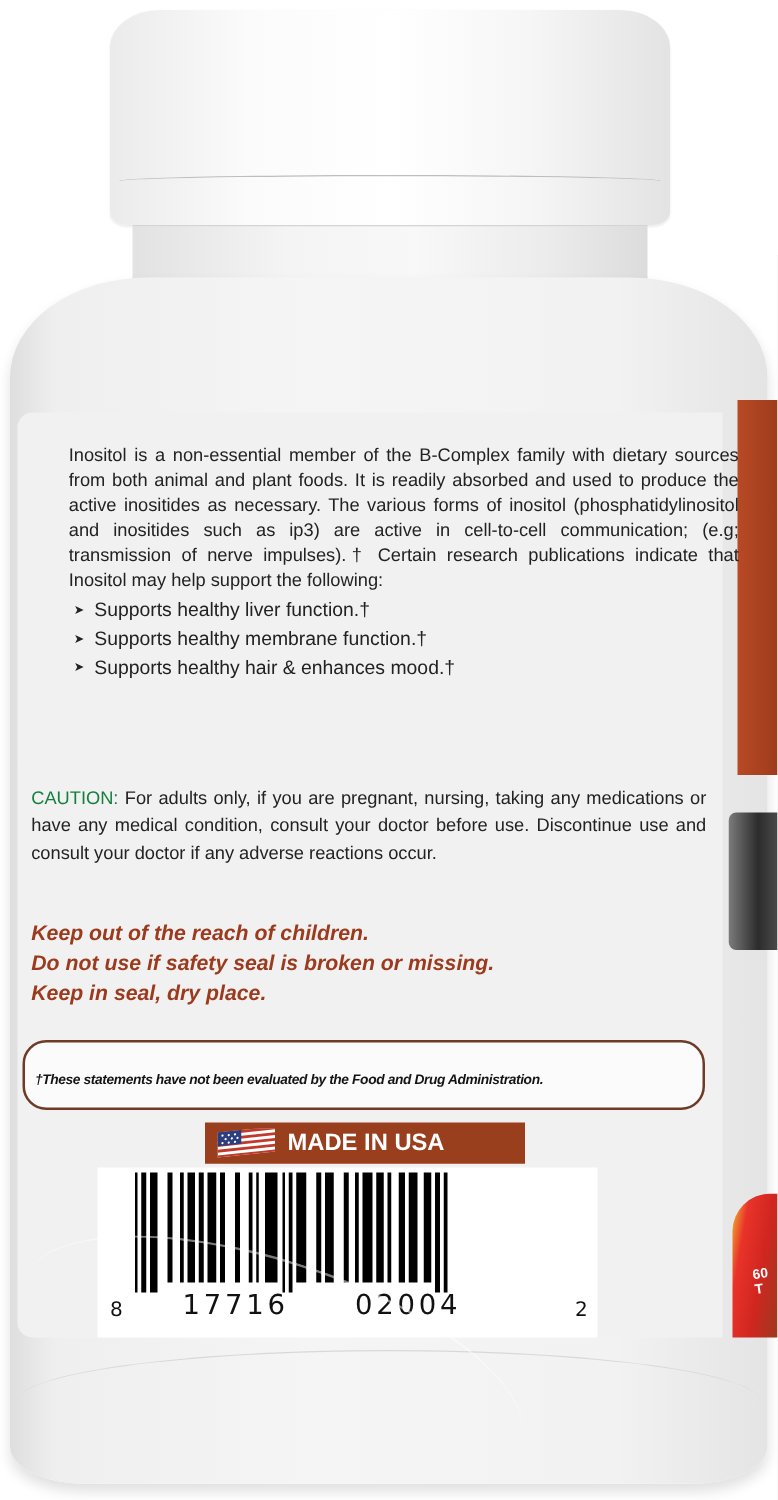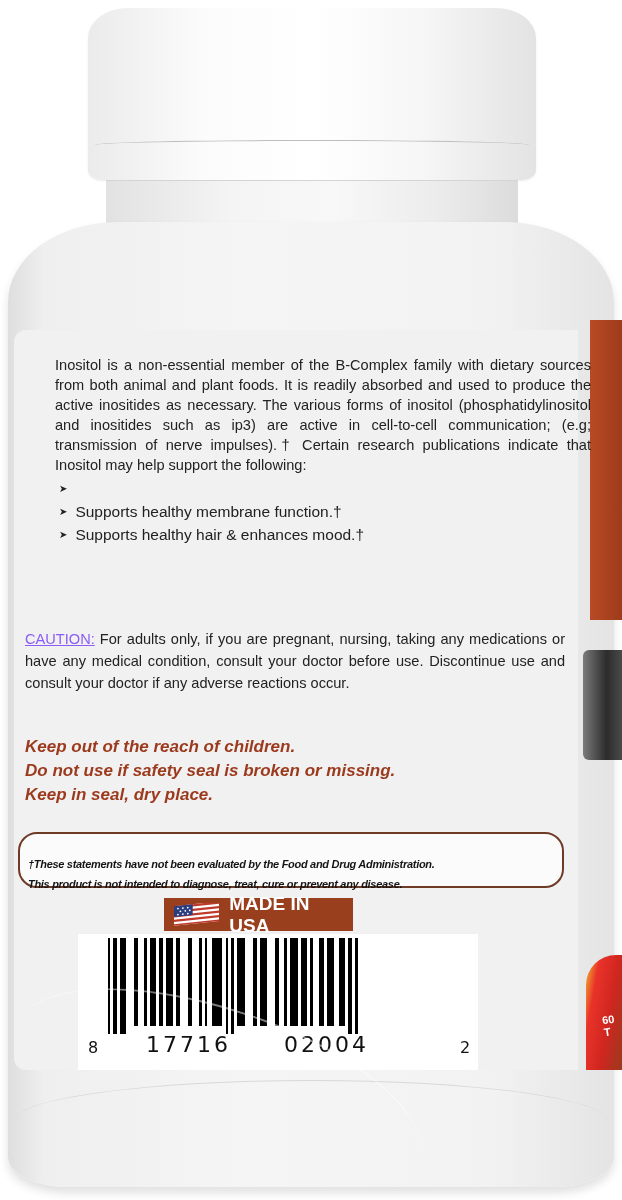--- a/index.html
+++ b/index.html
@@ -56,31 +56,31 @@
   }
   .text-block {
     position:absolute; left:27px; top:355px; width:536px; color:#222;
     font-size:14.6px; line-height:20px; text-align:justify;margin-left:28px;
   }
   .text-block p { margin:0; }
   .benefits { margin:2px 0 0 0; padding:0; list-style:none; font-size:15.5px; line-height:23px; }
   .benefits li { display:flex; align-items:center; }
   .bullet { font-size:10px; margin:0 8px 0 4px; color:#222; }
   .caution { position:absolute; left:25px; top:628px; width:540px; font-size:14.6px; line-height:22px; color:#222; text-align:justify; }
-  .caution-label { color:#8b5cf6; font-weight:normal;text-decoration:underline; }
+  .caution-label { color:#15803d; font-weight:normal; }
   .warnings { position:absolute; left:25px; top:735px; width:540px; color:#9c3a1e; font-style:italic; font-weight:bold; font-size:17px; line-height:24px; }
   .warnings div { white-space:nowrap; }
   .fda-box {
     position:absolute; left:18px; top:832px; width:546px; height:56px;
     border:2px solid #6e3b26; border-radius:19px; background:#fbfbfb;
     font-style:italic; font-weight:bold; color:#141414; font-size:11px; line-height:20px;
     padding:20px 0 0 8px; box-sizing:border-box; letter-spacing:-0.3px;
   }
   .made-usa {
-    position:absolute; left:164px; top:898px; width:189px; height:33px;
+    position:absolute; left:164px; top:898px; width:256px; height:33px;
     background:#9a3f1e; color:#fff; font-weight:bold; font-size:19px;
     display:flex; align-items:center; gap:10px; padding-left:10px; box-sizing:border-box;
   }
   .flag { width:46px; height:24px; position:relative; }
   .barcode-area {
     position:absolute; left:78px; top:934px; width:400px; height:136px; background:#ffffff;
   }
   .bars { position:absolute; left:30px; top:4px; height:96px; display:flex; align-items:flex-start; }
   .bars span { display:block; background:#000; height:88px; margin-right:3px; }
   .bars span.tall { height:96px; }
@@ -106,20 +106,21 @@
 <div class="side-strip-red"></div>
 <div class="side-text">60 T</div>
 
 <div class="label"></div>
 
 <div class="text-block">
   <p>Inositol is a non-essential member of the B-Complex family with dietary sources from both animal and plant foods. It is readily absorbed and used to produce the active inositides as necessary. The various forms of inositol (phosphatidylinositol and inositides such as ip3) are active in cell-to-cell communication; (e.g; transmission of nerve impulses).† Certain research publications indicate that Inositol may help support the following:</p>
   <ul class="benefits">
     <li>
       <span class="bullet">➤</span>
+      <span>Supports healthy liver function.†</span>
     </li>
     <li>
       <span class="bullet">➤</span>
       <span>Supports healthy membrane function.†</span>
     </li>
     <li>
       <span class="bullet">➤</span>
       <span>Supports healthy hair &amp; enhances mood.†</span>
     </li>
   </ul>
@@ -130,21 +131,20 @@
 </div>
 
 <div class="warnings">
   <div>Keep out of the reach of children.</div>
   <div>Do not use if safety seal is broken or missing.</div>
   <div>Keep in seal, dry place.</div>
 </div>
 
 <div class="fda-box">
   <div>†These statements have not been evaluated by the Food and Drug Administration.</div>
-  <div>This product is not intended to diagnose, treat, cure or prevent any disease.</div>
 </div>
 
 <div class="made-usa">
   <svg class="flag" viewBox="0 0 46 24">
     <g transform="skewY(-6) translate(0,3)">
       <rect x="0" y="0" width="46" height="20" fill="#fff"></rect>
       <rect x="0" y="0" width="46" height="2.3" fill="#c0392b"></rect>
       <rect x="0" y="4.6" width="46" height="2.3" fill="#c0392b"></rect>
       <rect x="0" y="9.2" width="46" height="2.3" fill="#c0392b"></rect>
       <rect x="0" y="13.8" width="46" height="2.3" fill="#c0392b"></rect>

